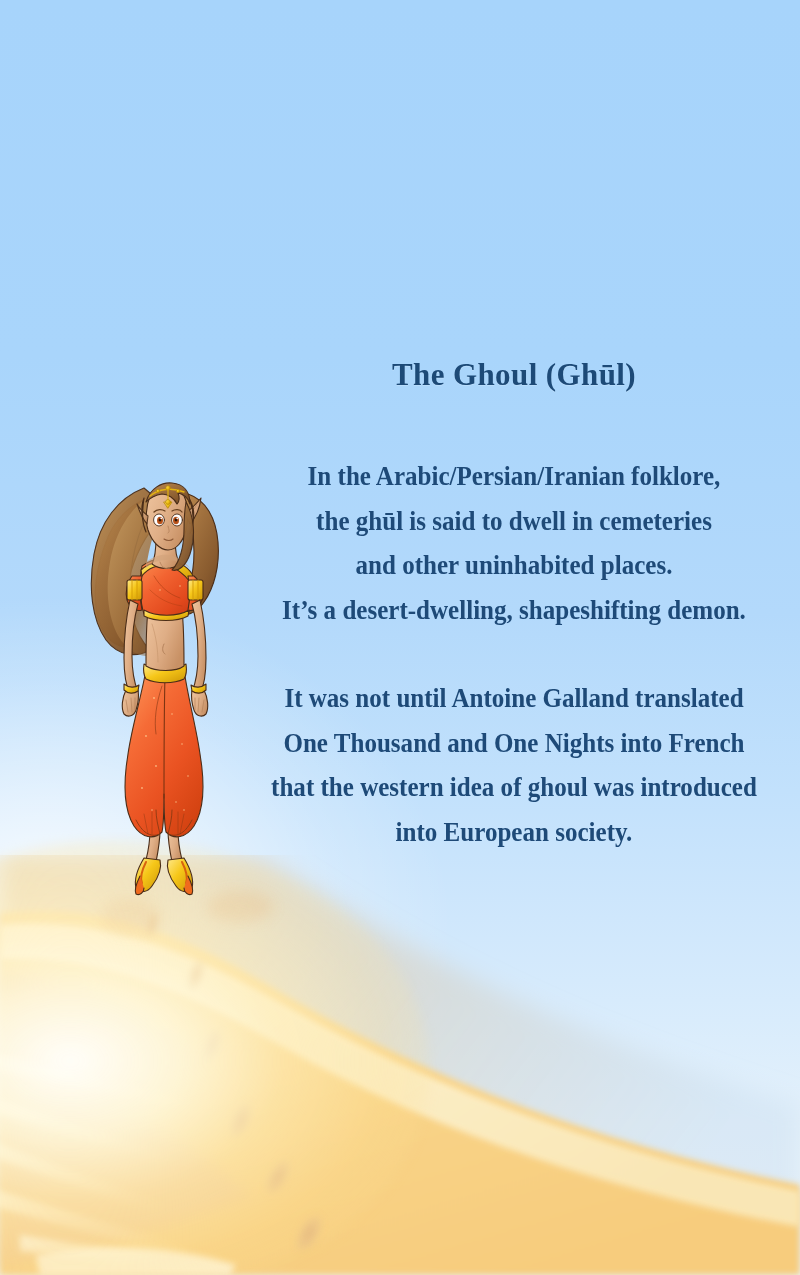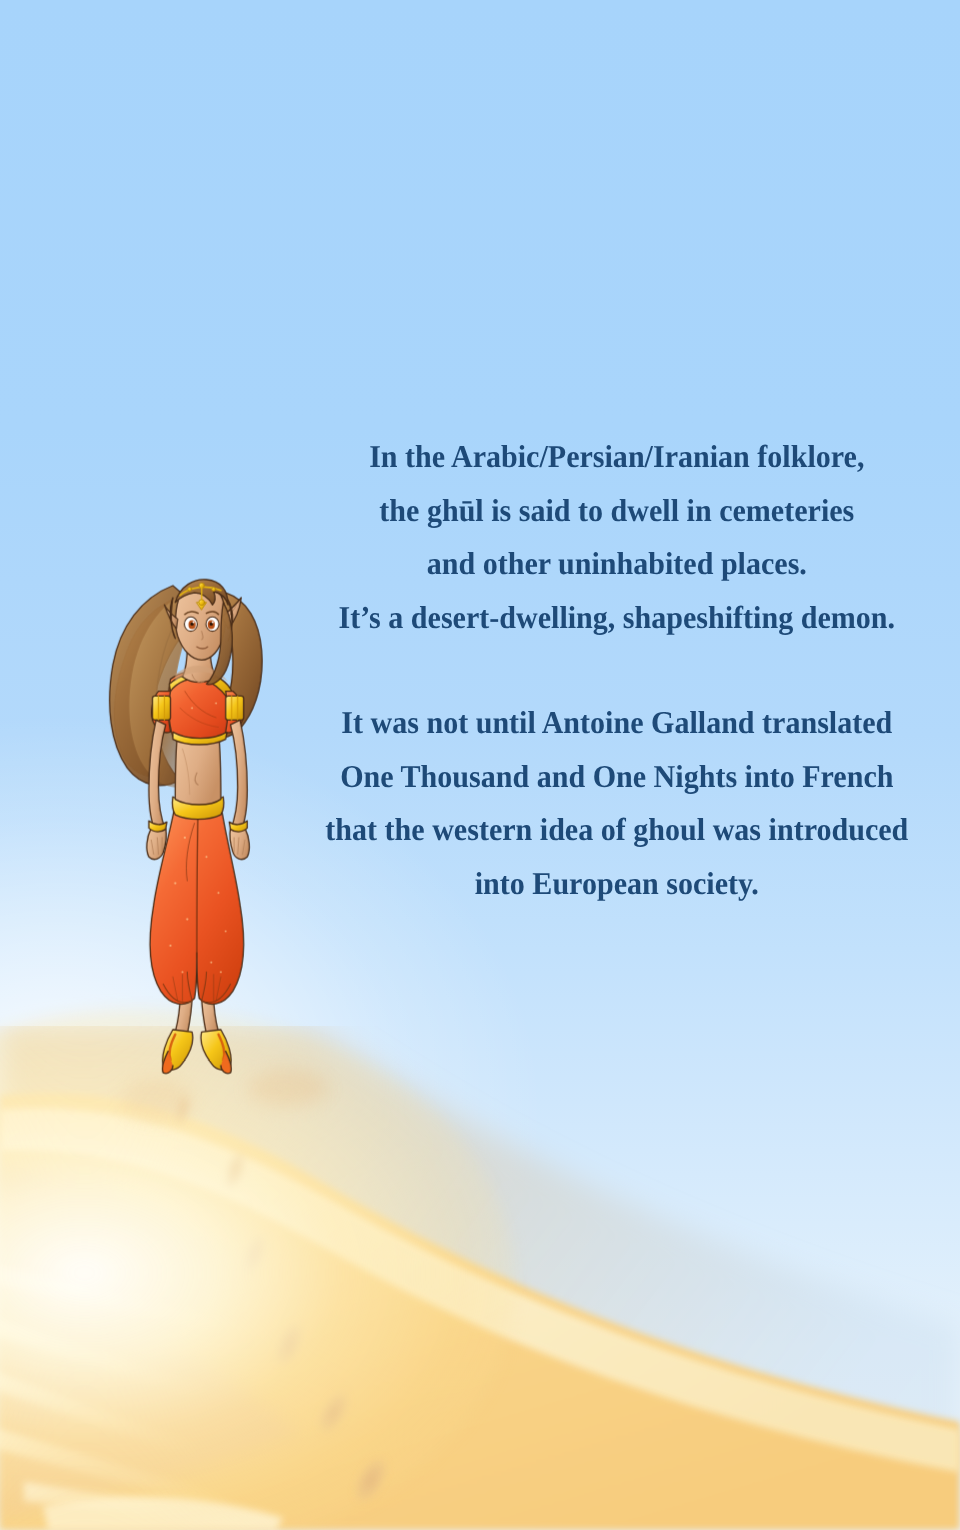--- a/index.html
+++ b/index.html
@@ -389,20 +389,21 @@
         <circle cx="68" cy="352" r="0.8"></circle>
           <circle cx="100" cy="352" r="0.8"></circle>
         <circle cx="76" cy="132" r="0.8"></circle>
           <circle cx="96" cy="128" r="0.8"></circle>
       </g>
     </svg>
   </div>
 
   <div class="text-col">
 
+    <h1 class="title">The Ghoul (Ghūl)</h1>
 
     <p class="para">
       <span class="ln">In the Arabic/Persian/Iranian folklore,</span>
       <span class="ln">the ghūl is said to dwell in cemeteries</span>
       <span class="ln">and other uninhabited places.</span>
       <span class="ln">It’s a desert-dwelling, shapeshifting demon.</span>
     </p>
 
     <div class="para-gap"></div>
 

